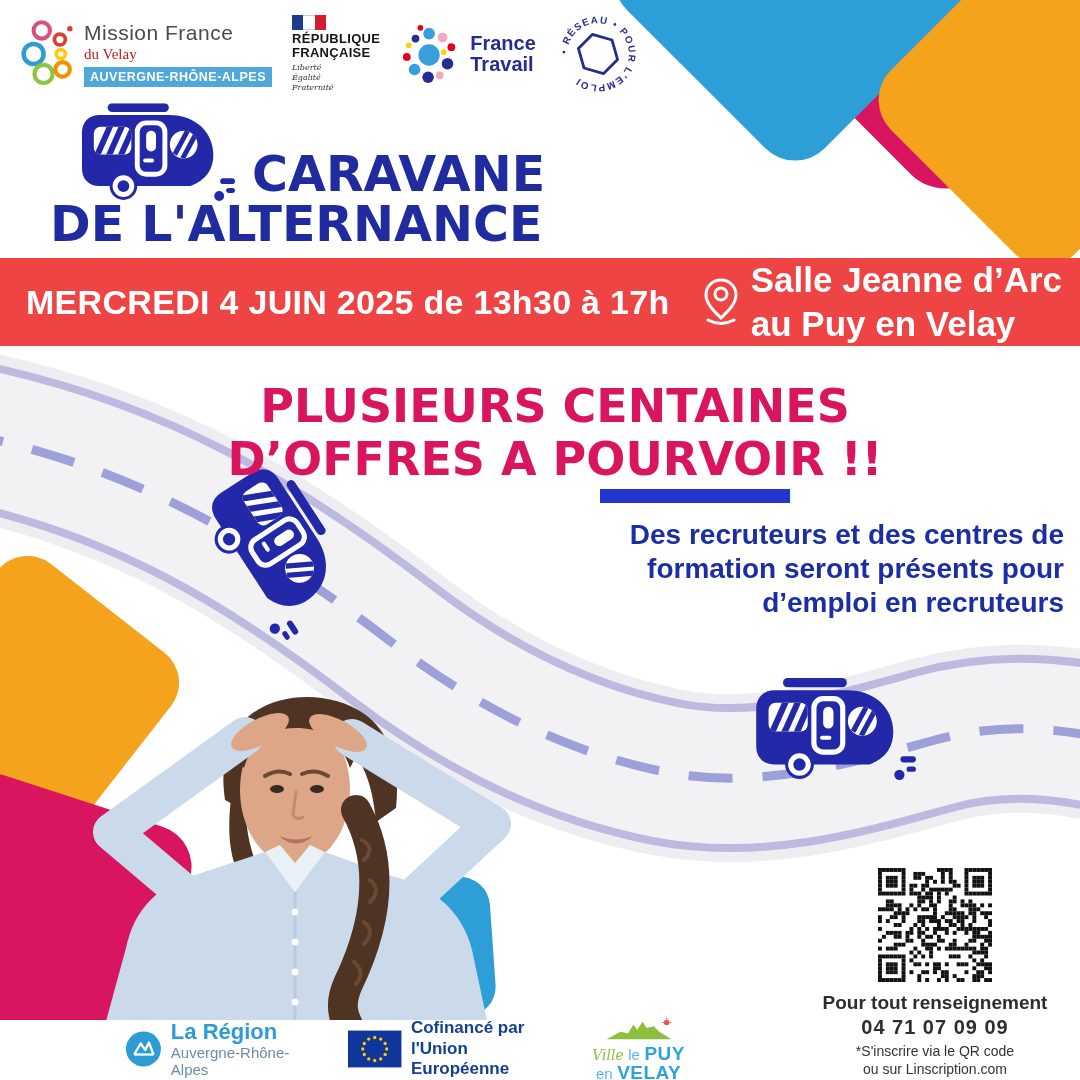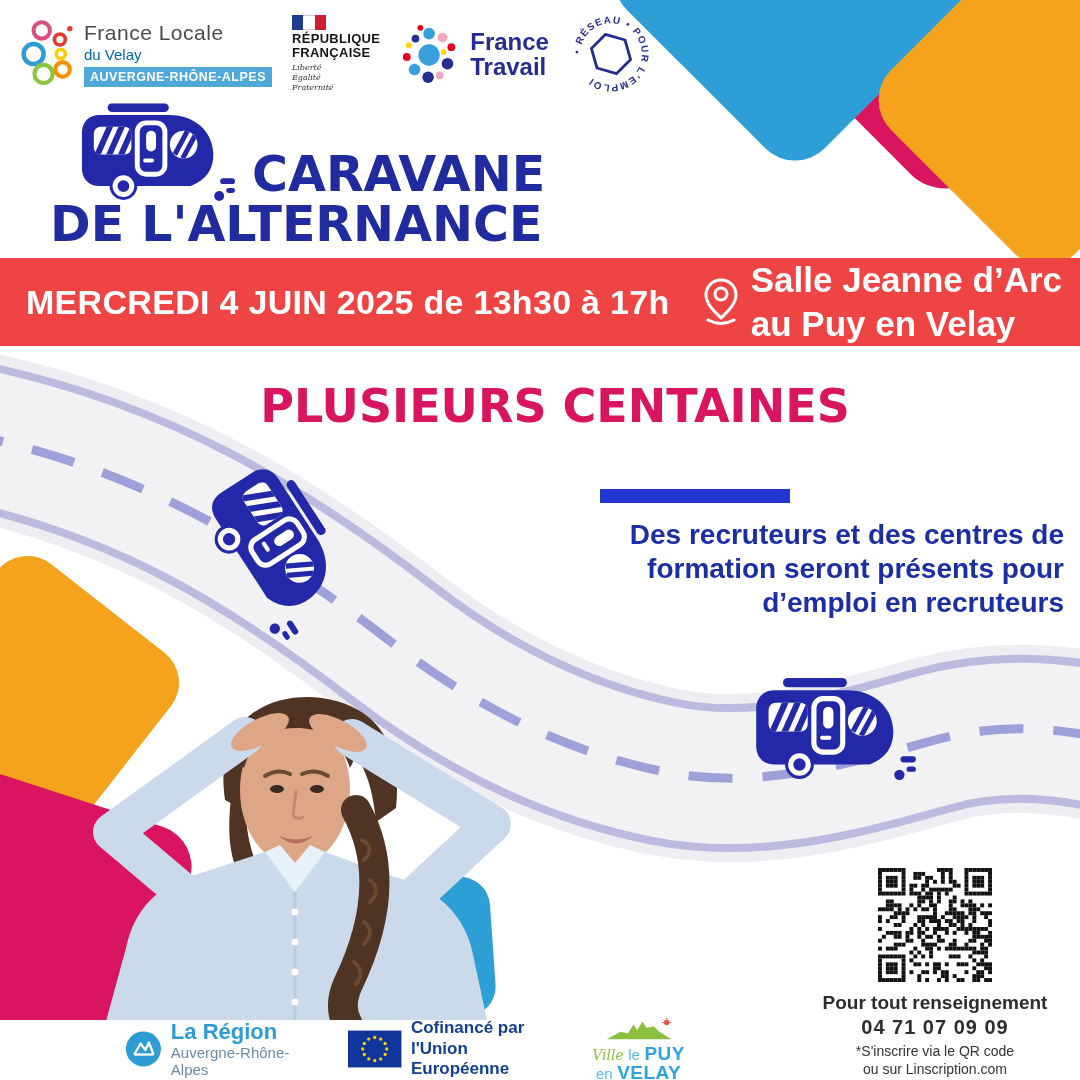--- a/index.html
+++ b/index.html
@@ -15,31 +15,31 @@
   .shape-pink-bl{left:-80px;top:795px;width:250px;height:250px;background:#D8155E;border-radius:42px;transform:rotate(18deg);z-index:2;}
   .shape-blue-bl{left:283px;top:882px;width:210px;height:140px;background:#2E9FD6;border-radius:30px;transform:rotate(-4deg);z-index:3;}
 
   
   .road{position:absolute;left:0;top:0;z-index:1;}
 
   
   .logos-row{position:absolute;left:20px;top:12px;display:flex;align-items:center;gap:20px;z-index:5;}
   .ml-logo{display:flex;align-items:center;gap:6px;}
   .ml-text .ml-name{font-size:21px;color:#4a4a4a;letter-spacing:0.5px;}
-  .ml-text .ml-sub{font-size:15px;color:#0369a1;margin-top:1px;}
+  .ml-text .ml-sub{font-size:15px;color:#b91c1c;margin-top:1px;font-family:Liberation Serif, serif;}
   .ml-band{margin-top:4px;background:#4FA8D8;color:#fff;font-size:12.5px;font-weight:bold;
            letter-spacing:0.5px;padding:3px 6px;display:inline-block;}
   .rf-logo{text-align:left;}
   .rf-flag{display:flex;width:34px;height:15px;margin-bottom:2px;}
   .rf-flag div{flex:1;}
   .rf-b{background:#1B3C8F;}.rf-w{background:#fff;border-top:1px solid #ccc;border-bottom:1px solid #ccc;}.rf-r{background:#D0202F;}
   .rf-line{font-size:13px;font-weight:bold;color:#151515;letter-spacing:0.3px;line-height:1.1;}
   .rf-motto{font-family:"DejaVu Serif",serif;font-style:italic;font-size:8px;color:#333;line-height:1.25;margin-top:3px;}
   .ft-logo{display:flex;align-items:center;gap:8px;}
-  .ft-text{font-size:24px;font-weight:bold;color:#262D91;line-height:1.05;}
+  .ft-text{font-size:20px;font-weight:bold;color:#262D91;line-height:1.05;}
 
   
   .caravan-logo{position:absolute;left:78px;top:103px;z-index:5;}
   .title-line1{position:absolute;left:252px;top:146px;font-family:"DejaVu Sans",sans-serif;
                font-size:49px;font-weight:bold;color:#1F2B9E;letter-spacing:0px;z-index:5;}
   .title-line2{position:absolute;left:50px;top:196px;font-family:"DejaVu Sans",sans-serif;
                font-size:49px;font-weight:bold;color:#1F2B9E;letter-spacing:0px;z-index:5;}
 
   
   .banner{position:absolute;left:0;top:258px;width:1080px;height:88px;background:#ef4444;
@@ -149,21 +149,21 @@
       <svg width="58" height="80" viewBox="0 0 64 84">
         <circle cx="24" cy="16" r="9" fill="none" stroke="#D94F7F" stroke-width="4.5"></circle>
         <circle cx="44" cy="26" r="6" fill="none" stroke="#E03C31" stroke-width="4"></circle>
         <circle cx="15" cy="42" r="11" fill="none" stroke="#2D9BD4" stroke-width="5"></circle>
         <circle cx="26" cy="64" r="10" fill="none" stroke="#8CC63F" stroke-width="4.5"></circle>
         <circle cx="47" cy="59" r="8" fill="none" stroke="#F39200" stroke-width="4.5"></circle>
         <circle cx="45" cy="42" r="5" fill="none" stroke="#FFCB05" stroke-width="4"></circle>
         <circle cx="55" cy="14" r="3" fill="#E03C31"></circle>
       </svg>
       <div class="ml-text">
-        <div class="ml-name">France Locale</div>
+        <div class="ml-name">Mission France</div>
         <div class="ml-sub">du Velay</div>
         <div class="ml-band">AUVERGNE-RHÔNE-ALPES</div>
       </div>
     </div>
 
     <div class="rf-logo">
       <div class="rf-flag">
         <div class="rf-b"></div>
           <div class="rf-w"></div>
           <div class="rf-r"></div>
@@ -226,20 +226,21 @@
       </svg>
       <div class="banner-loc-text">
         <div>Salle Jeanne d’Arc</div>
         <div>au Puy en Velay</div>
       </div>
     </div>
   </div>
 
   <div class="headline">
     <div>PLUSIEURS CENTAINES</div>
+    <div>D’OFFRES A POURVOIR !!</div>
   </div>
   <div class="headline-bar"></div>
 
   <div class="description">
     <span>Des recruteurs et des centres de</span>
     <span>formation seront présents pour</span>
     <span>d’emploi en recruteurs</span>
   </div>
 
   <svg class="caravan-road-1" width="165" height="103" viewBox="0 0 160 100">

